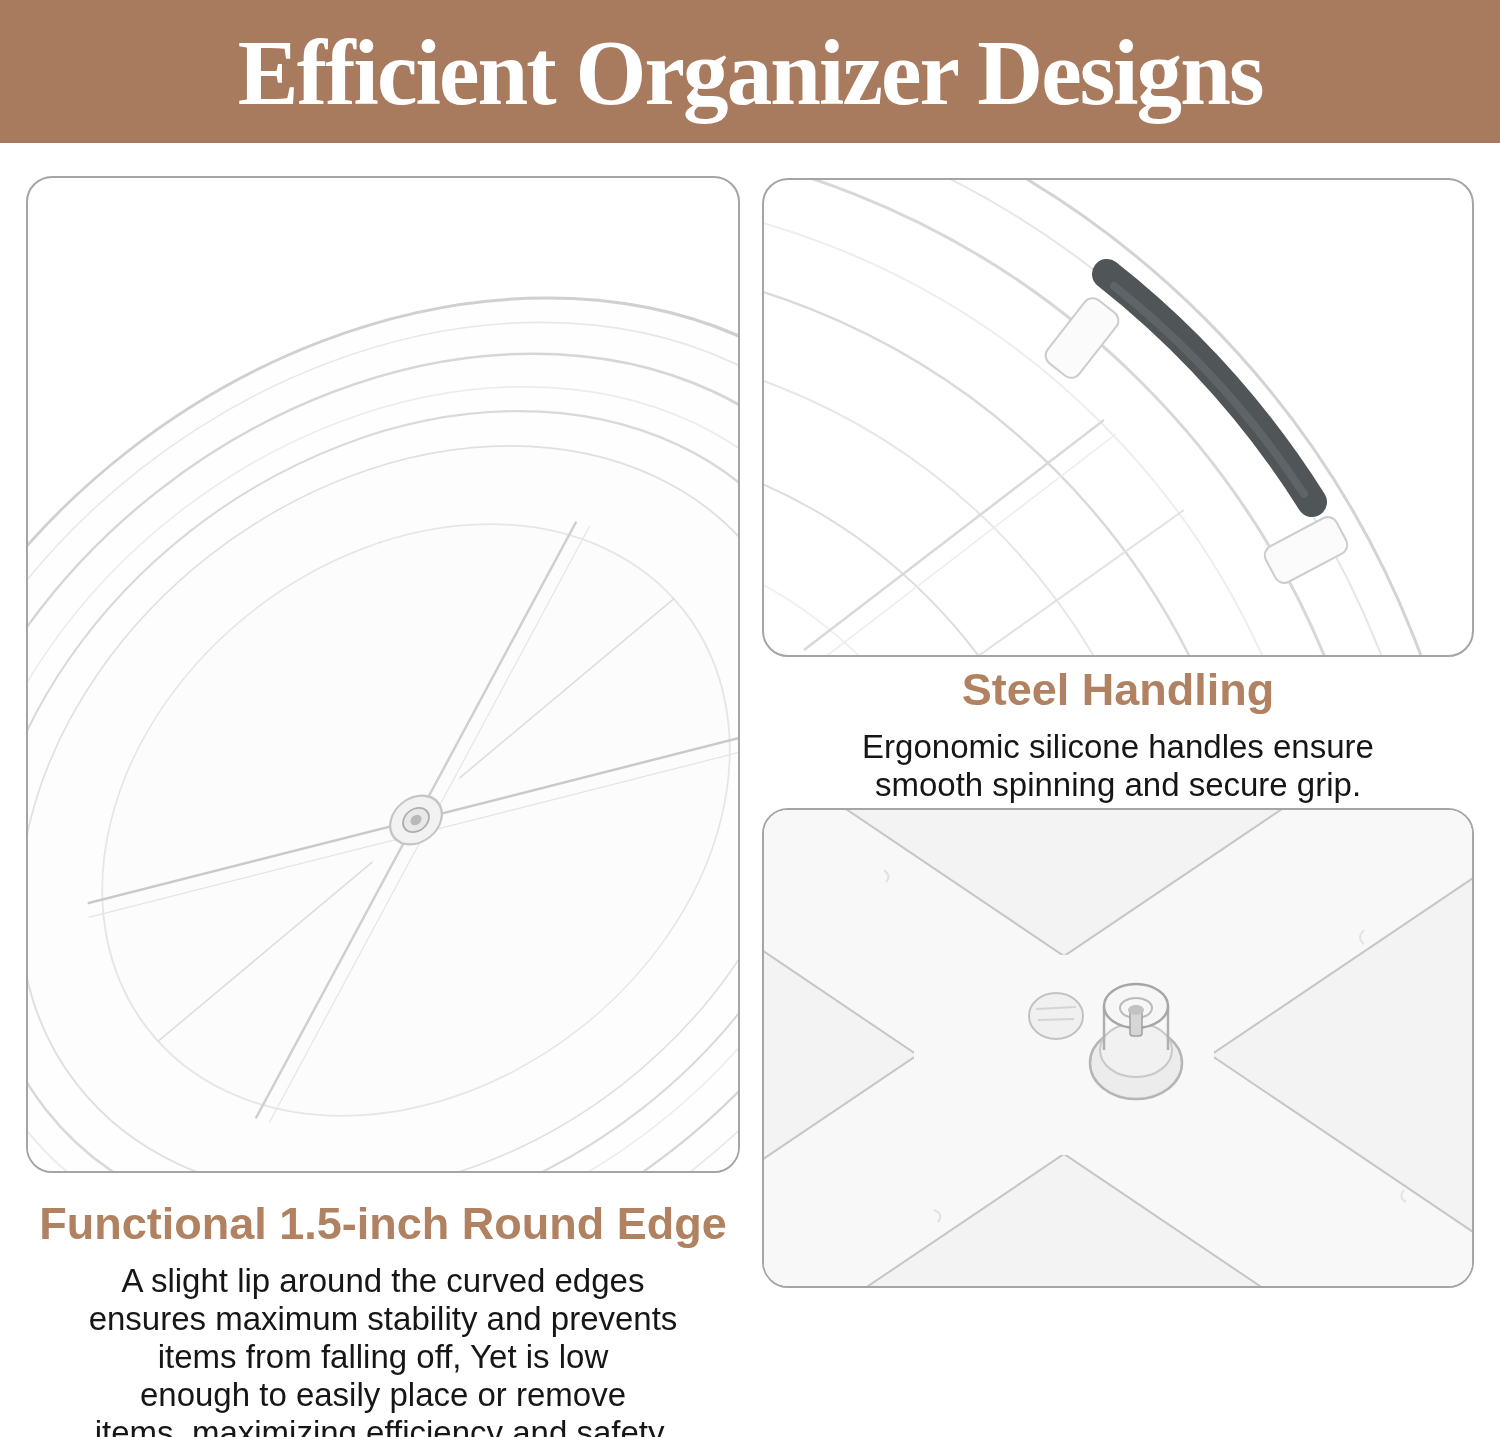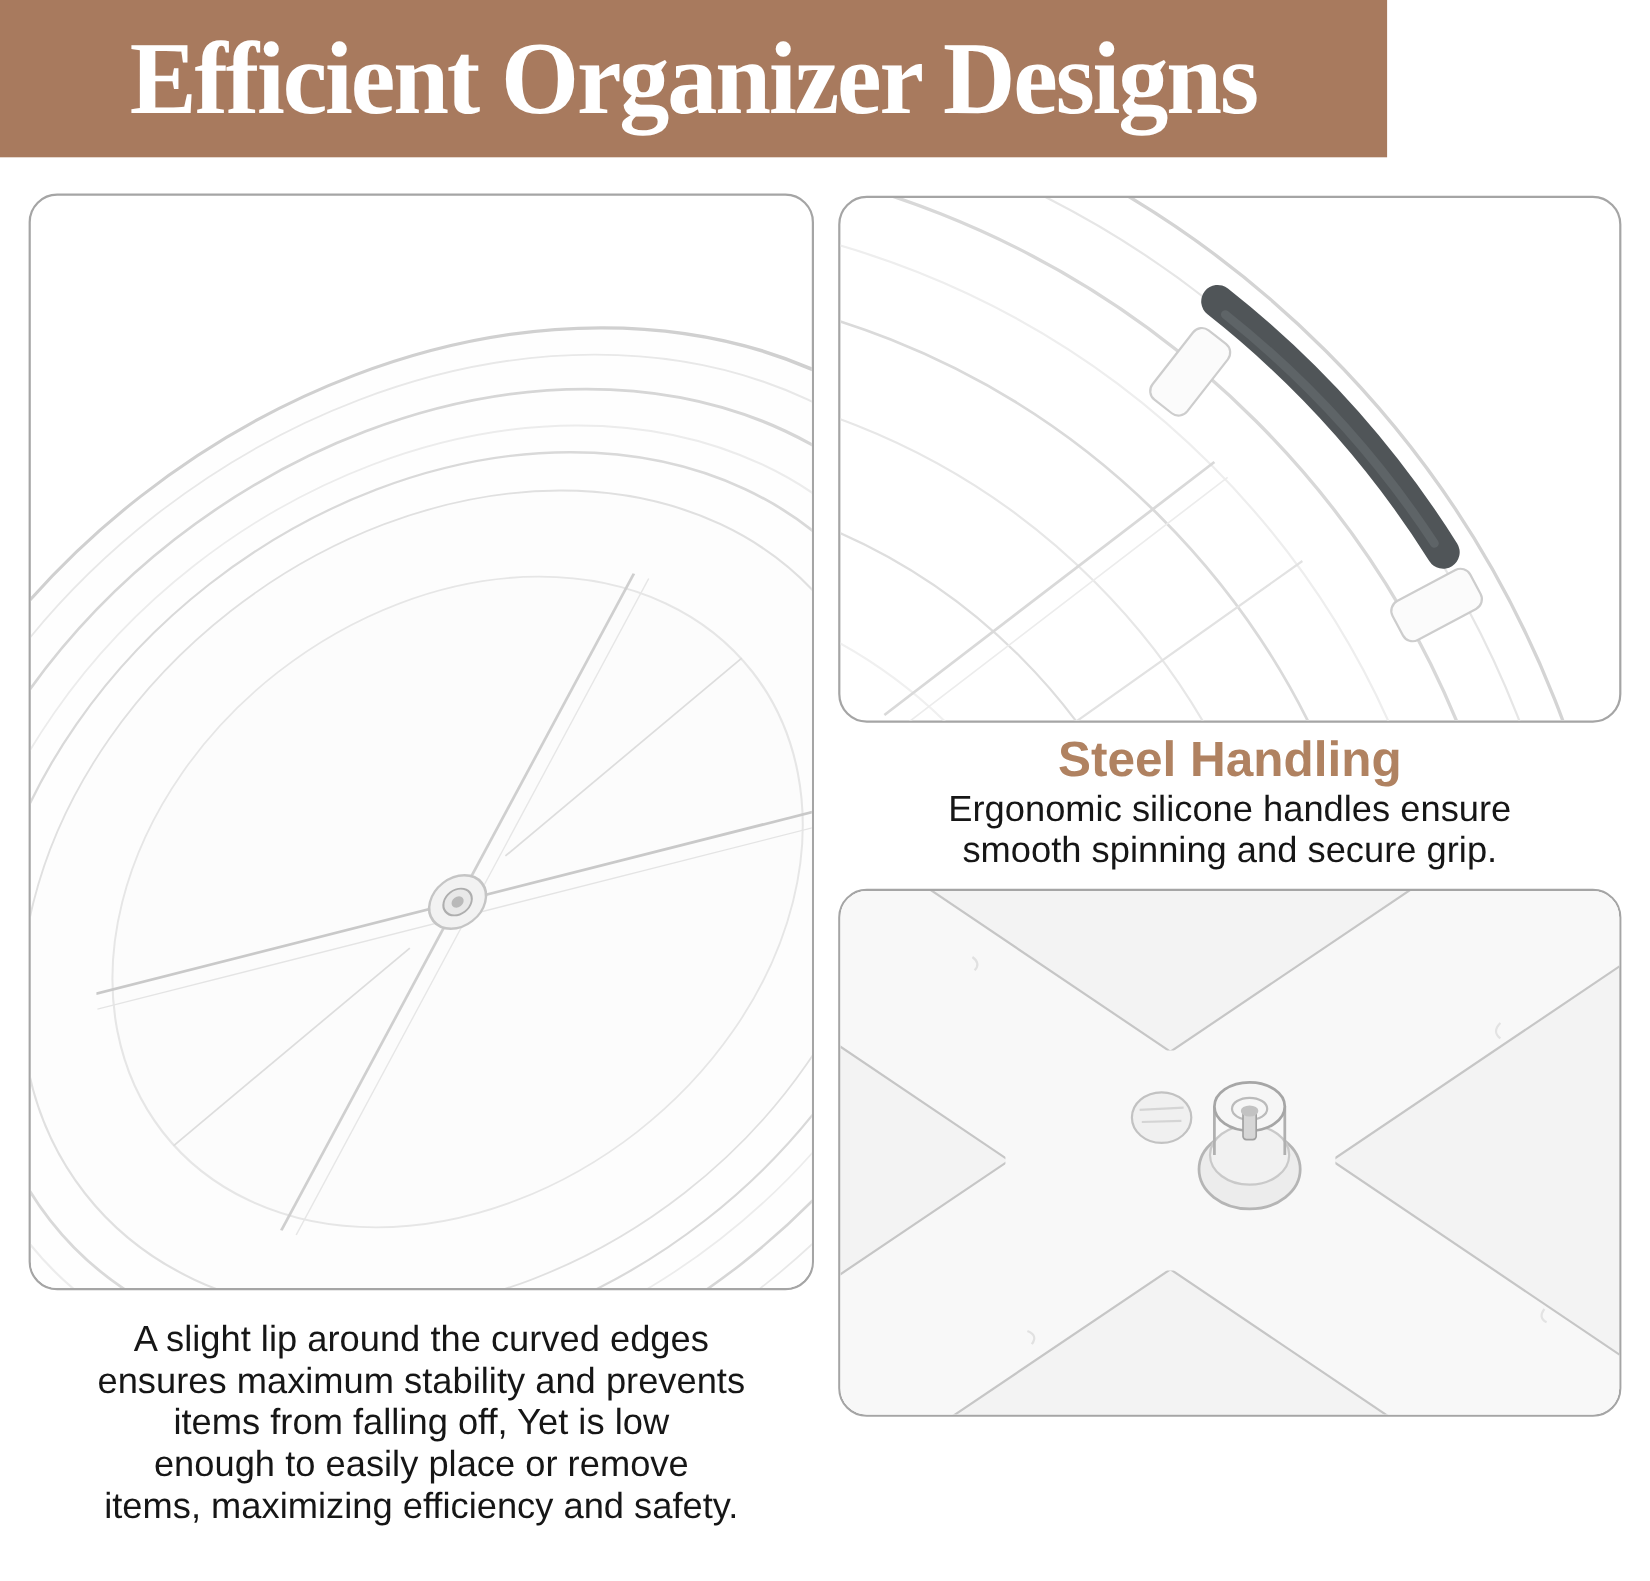--- a/index.html
+++ b/index.html
@@ -2,21 +2,21 @@
 <html><head>
 <meta charset="utf-8">
 <style>
   html,body { margin:0; padding:0; background:#ffffff; }
   .page {
     position:relative; width:1500px; height:1437px; background:#ffffff;
     font-family:"Liberation Sans", sans-serif; overflow:hidden;
   }
   
   .banner {
-    position:absolute; left:0; top:0; width:1261px; height:143px;
+    position:absolute; left:0; top:0; width:1500px; height:143px;
     background:#a87a5e; display:flex; align-items:center; justify-content:center;
   }
   .banner h1 {
     margin:0; color:#ffffff; font-family:"Liberation Serif", serif;
     font-size:94px; font-weight:bold; letter-spacing:-2px; white-space:nowrap;
     transform:scaleX(0.97); transform-origin:center;
   }
   
   .panel {
     position:absolute; box-sizing:border-box; background:#ffffff;
@@ -26,21 +26,21 @@
   .panel-left { left:26px; top:176px; width:714px; height:997px; }
   .panel-tr   { left:762px; top:178px; width:712px; height:479px; }
   .panel-br   { left:762px; top:808px; width:712px; height:480px; }
   
   .tblock { position:absolute; text-align:center; }
   .tblock h2 {
     margin:0; color:#b08261; font-size:45px; font-weight:bold;
     line-height:52px; white-space:nowrap;
   }
   .tblock p {
-    margin:0; color:#161616; font-size:33px; line-height:38px; white-space:pre;
+    margin:12px; color:#161616; font-size:33px; line-height:38px; white-space:pre;
   }
   .block-easy  { left:762px; top:664px;  width:712px; }
   .block-round { left:26px;  top:1198px; width:714px; }
   .block-bear  { left:762px; top:1312px; width:712px; }
   .block-bear h2 { transform:scaleX(0.88); transform-origin:center; letter-spacing:-1px; line-height:50px; }
   .block-bear p  { font-size:31px; line-height:36px; }
 </style>
 </head>
 <body>
 
@@ -123,20 +123,21 @@
         <path d="M 340 196 L 340 240 M 404 196 L 404 240" fill="none" stroke="#b0b0b0" stroke-width="2.5"></path>
         <ellipse cx="372" cy="196" rx="32" ry="22" fill="#f6f6f6" stroke="#a6a6a6" stroke-width="2.5"></ellipse>
         <ellipse cx="372" cy="198" rx="16" ry="10" fill="none" stroke="#bbbbbb" stroke-width="2"></ellipse>
         <rect x="366" y="200" width="12" height="26" rx="3" fill="#d6d6d6" stroke="#a0a0a0" stroke-width="1.5"></rect>
         <ellipse cx="372" cy="200" rx="8" ry="5" fill="#c2c2c2"></ellipse>
       </g>
     </svg>
   </section>
 
   <div class="tblock block-round">
+    <h2>Functional 1.5-inch Round Edge</h2>
     <p>A slight lip around the curved edges
 ensures maximum stability and prevents
 items from falling off, Yet is low
 enough to easily place or remove
 items, maximizing efficiency and safety.</p>
   </div>
 
 
 </div>
 

